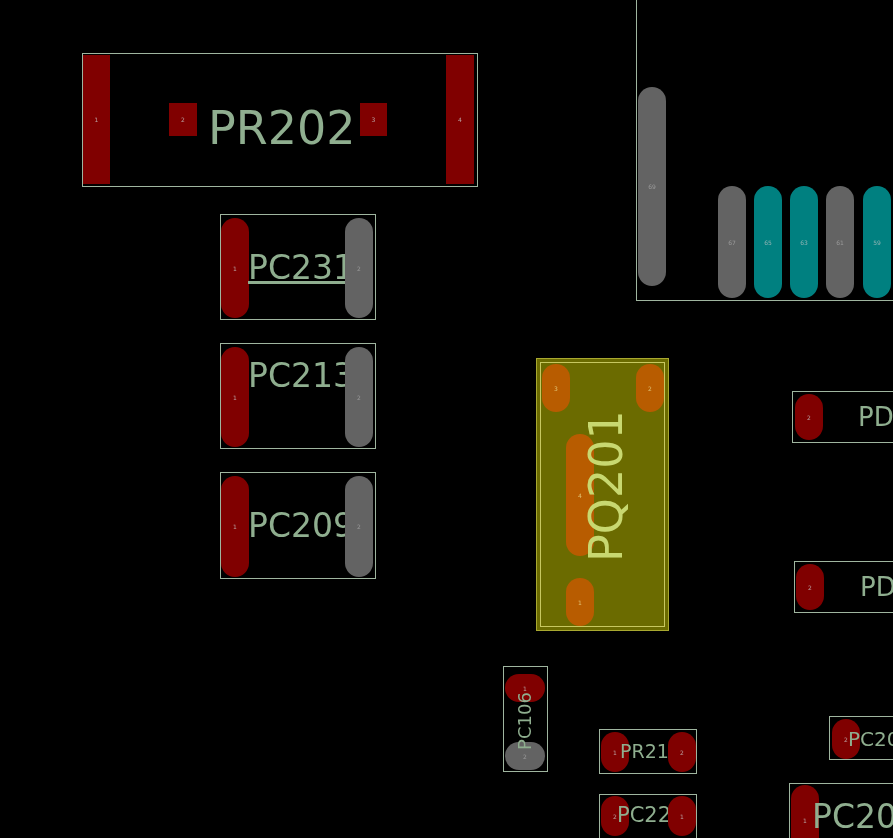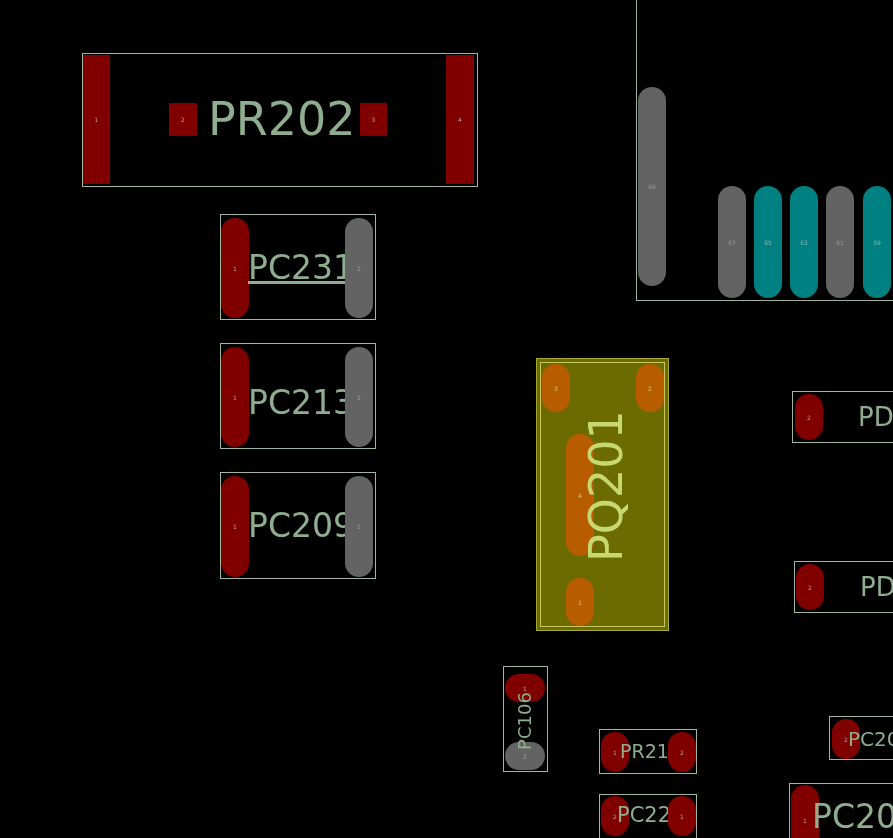--- a/index.html
+++ b/index.html
@@ -20,32 +20,32 @@
 <div class="pad gray pill" style="left:638px;top:87px;width:28px;height:199px;">69</div>
 <div class="pad gray pill" style="left:718px;top:186px;width:28px;height:112px;">67</div>
 <div class="pad teal pill" style="left:754px;top:186px;width:28px;height:112px;">65</div>
 <div class="pad teal pill" style="left:790px;top:186px;width:28px;height:112px;">63</div>
 <div class="pad gray pill" style="left:826px;top:186px;width:28px;height:112px;">61</div>
 <div class="pad teal pill" style="left:863px;top:186px;width:28px;height:112px;">59</div>
 
 <div class="fp" style="left:82px;top:53px;width:396px;height:134px;"></div>
 <div class="pad red" style="left:83px;top:55px;width:27px;height:129px;">1</div>
 <div class="pad red" style="left:169px;top:103px;width:28px;height:33px;">2</div>
-<div class="ref" style="left:208px;top:96px;font-size:46px;">PR202</div>
+<div class="ref" style="left:208px;top:105px;font-size:46px;">PR202</div>
 <div class="pad red" style="left:360px;top:103px;width:27px;height:33px;">3</div>
 <div class="pad red" style="left:446px;top:55px;width:28px;height:129px;">4</div>
 
 <div class="fp" style="left:220px;top:214px;width:156px;height:106px;"></div>
 <div class="pad red pill" style="left:221px;top:218px;width:28px;height:100px;">1</div>
 <div class="ref" style="left:248px;top:251px;font-size:33px;text-decoration:underline;">PC231</div>
 <div class="pad gray pill" style="left:345px;top:218px;width:28px;height:100px;">2</div>
 
 <div class="fp" style="left:220px;top:343px;width:156px;height:106px;"></div>
 <div class="pad red pill" style="left:221px;top:347px;width:28px;height:100px;">1</div>
-<div class="ref" style="left:248px;top:386px;font-size:33px;">PC213</div>
+<div class="ref" style="left:248px;top:359px;font-size:33px;">PC213</div>
 <div class="pad gray pill" style="left:345px;top:347px;width:28px;height:100px;">2</div>
 
 <div class="fp" style="left:220px;top:472px;width:156px;height:107px;"></div>
 <div class="pad red pill" style="left:221px;top:476px;width:28px;height:101px;">1</div>
 <div class="ref" style="left:248px;top:509px;font-size:33px;">PC209</div>
 <div class="pad gray pill" style="left:345px;top:476px;width:28px;height:101px;">2</div>
 
 <div style="position:absolute;left:536px;top:358px;width:133px;height:273px;background:#6b6b00;border:1px solid #a8a830;box-sizing:border-box;">
   <div style="position:absolute;left:3px;top:3px;right:3px;bottom:3px;border:1px solid #c8c860;"></div>
 </div>

